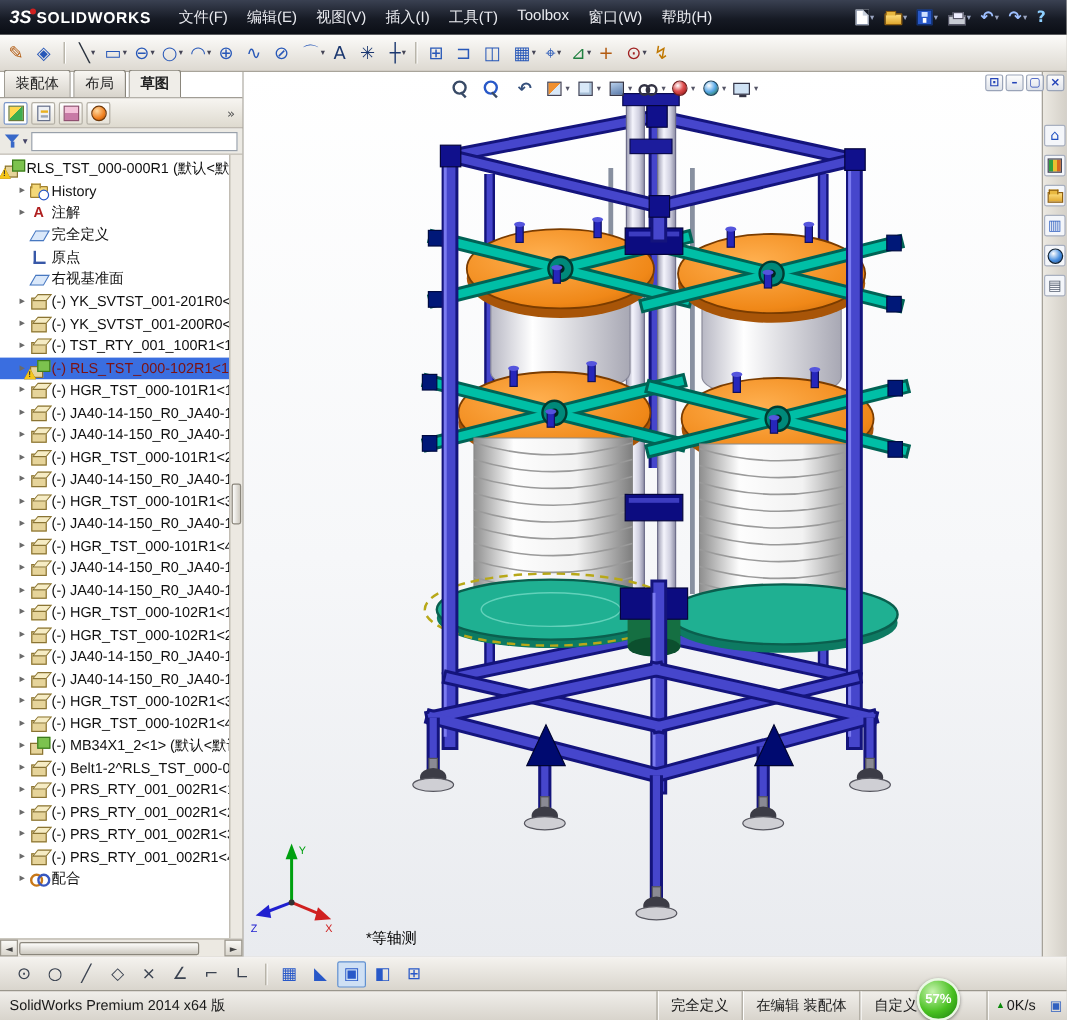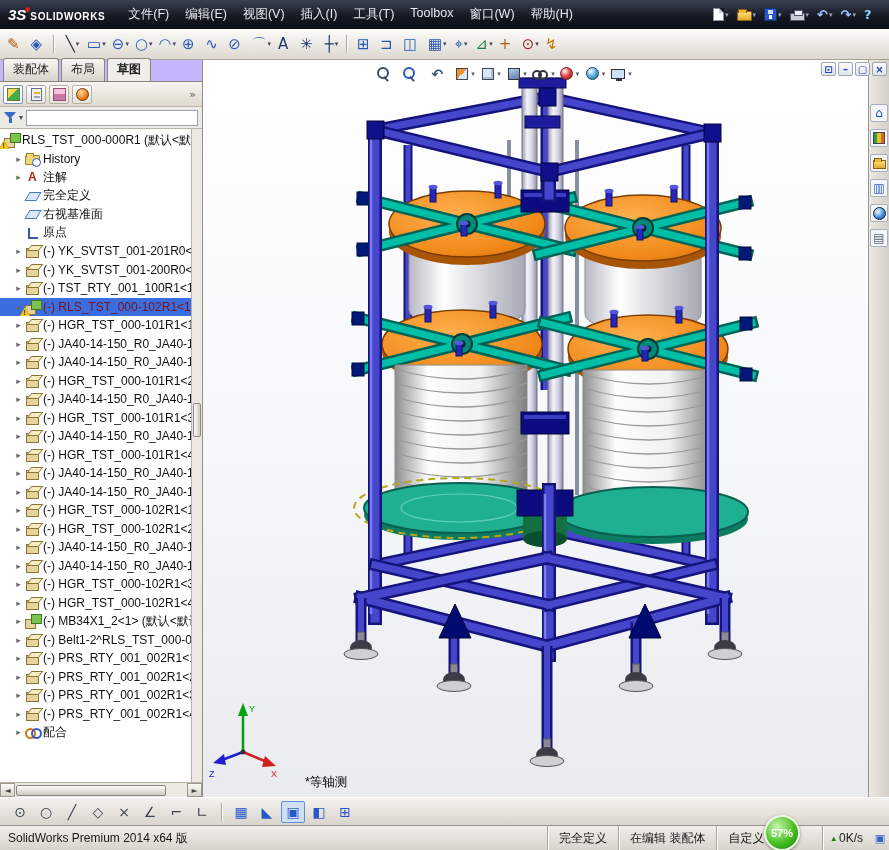--- a/index.html
+++ b/index.html
@@ -6,21 +6,21 @@
   html,body{width:889px;height:850px}
   body{font-family:"Liberation Sans","DejaVu Sans",sans-serif;font-size:12px;color:#222;background:#d6d3ce}
   .glyph{font-family:"DejaVu Sans","Liberation Sans",sans-serif}
   #app{position:relative;width:889px;height:850px;overflow:hidden;background:#d6d3ce}
 
   
   .menubar{height:29px;background:linear-gradient(#3a4152,#161a24 55%,#0a0d14);display:flex;align-items:center;padding:0 6px;gap:1px}
   .logo{display:flex;align-items:baseline;gap:4px;margin-right:14px;padding-left:2px}
   .logo-mark{font-style:italic;font-weight:bold;font-size:15px;color:#fff;position:relative}
   .logo-mark::after{content:"";position:absolute;right:-4px;top:1px;width:5px;height:5px;background:#d02020;border-radius:50%}
-  .logo-text{font-weight:bold;font-size:10px;letter-spacing:.6px;color:#fff}
+  .logo-text{font-weight:bold;font-size:13px;letter-spacing:.6px;color:#fff}
   .menu-item{padding:4px 8px;font-size:12.5px;color:#e8e9ee;cursor:default}
   .menus{display:flex}
   .menu-quick{margin-left:auto;display:flex;align-items:center;gap:2px;padding-right:4px}
   .mq-btn{display:flex;align-items:center;padding:2px 3px;border-radius:2px}
   .mq-dd{color:#9aa4c0;font-size:7px;margin-left:1px}
   .mi{display:none}
   .mi[data-icon]{display:inline-block;position:relative}
   .mi[data-icon="new-doc-icon"]{width:11px;height:13px;background:#fff;border:1px solid #8a94a8}
   .mi[data-icon="new-doc-icon"]::after{content:"";position:absolute;top:-1px;right:-1px;border-style:solid;border-width:0 5px 5px 0;border-color:#161a24 #161a24 #c8d0dc transparent}
   .mi[data-icon="folder-icon"]{width:15px;height:10px;background:linear-gradient(#ffe080,#e0a830);border:1px solid #906010;border-radius:1px;margin-top:3px}
@@ -40,21 +40,21 @@
   .tb-btn.sep,.bt-btn.sep{min-width:11px;width:11px;pointer-events:none}
   .tb-btn.sep::before,.bt-btn.sep::before{content:"";width:1px;height:18px;background:#aca89c;box-shadow:1px 0 0 #fff}
 
   
   .main-row{display:flex;height:737px;position:relative;background:#d6d3ce}
   .win-controls{position:absolute;top:2px;right:2px;display:flex;gap:2px;z-index:9}
   .wc-btn{width:15px;height:14px;display:flex;align-items:center;justify-content:center;color:#2444b8;font-size:10px;font-weight:bold;background:linear-gradient(#fdfdfd,#dfe3ea);border:1px solid #9aa4b8;border-radius:2px}
 
   
   .left-col{width:203px;flex:none;display:flex;flex-direction:column;background:#d6d3ce;border-right:1px solid #938f85}
-  .tabstrip{height:22px;display:flex;align-items:flex-end;padding:2px 3px 0;gap:2px;background:#c4b5fd;border-bottom:1px solid #8a867c}
+  .tabstrip{height:22px;display:flex;align-items:flex-end;padding:2px 3px 0;gap:2px;background:#ffffff;border-bottom:1px solid #8a867c}
   .tab{padding:2px 9px 3px;font-size:12px;background:linear-gradient(#f8f6f2,#d8d4cc);border:1px solid #8a867c;border-bottom:none;border-radius:3px 3px 0 0;color:#222}
   .tab.active{background:#efede8;font-weight:bold}
   .mgr-row{height:25px;background:linear-gradient(#f7f5f1,#dedacf);display:flex;align-items:center;padding:0 3px;gap:3px;border-bottom:1px solid #b8b4aa}
   .mgr-btn{width:20px;height:19px;display:flex;align-items:center;justify-content:center;border:1px solid #b4b0a6;background:linear-gradient(#fff,#e6e2d8);border-radius:2px}
   .mgr-btn.active{border-color:#7a96c8;background:#fff}
   .mgr-chev{margin-left:auto;color:#555;font-size:11px;padding-right:3px}
   .ic{position:relative;display:inline-block}
   .ic[data-icon="feature-tree-icon"]{width:13px;height:13px;background:linear-gradient(135deg,#ffd84e 45%,#3fae4e 45%);border:1px solid #6a7a3a}
   .ic[data-icon="property-icon"]{width:11px;height:13px;background:#eef0f4;border:1px solid #66708a}
   .ic[data-icon="property-icon"]::after{content:"";position:absolute;left:2px;top:3px;width:6px;height:2px;background:#e8b020;box-shadow:0 4px 0 #9aa4b4}
@@ -372,27 +372,27 @@
               <span class="tree-icon ic" data-icon="annotations"></span>
               <span class="tree-label">注解</span>
             </div>
             <div class="tree-row">
               <span class="expander glyph"></span>
               <span class="tree-icon ic" data-icon="plane"></span>
               <span class="tree-label">完全定义</span>
             </div>
             <div class="tree-row">
               <span class="expander glyph"></span>
+              <span class="tree-icon ic" data-icon="origin"></span>
+              <span class="tree-label">原点</span>
+            </div>
+            <div class="tree-row">
+              <span class="expander glyph"></span>
               <span class="tree-icon ic" data-icon="plane"></span>
               <span class="tree-label">右视基准面</span>
-            </div>
-            <div class="tree-row">
-              <span class="expander glyph"></span>
-              <span class="tree-icon ic" data-icon="origin"></span>
-              <span class="tree-label">原点</span>
             </div>
             <div class="tree-row">
               <span class="expander glyph">▸</span>
               <span class="tree-icon ic" data-icon="part"></span>
               <span class="tree-label">(-) YK_SVTST_001-201R0&lt;1&gt;</span>
             </div>
             <div class="tree-row">
               <span class="expander glyph">▸</span>
               <span class="tree-icon ic" data-icon="part"></span>
               <span class="tree-label">(-) YK_SVTST_001-200R0&lt;1&gt;</span>

